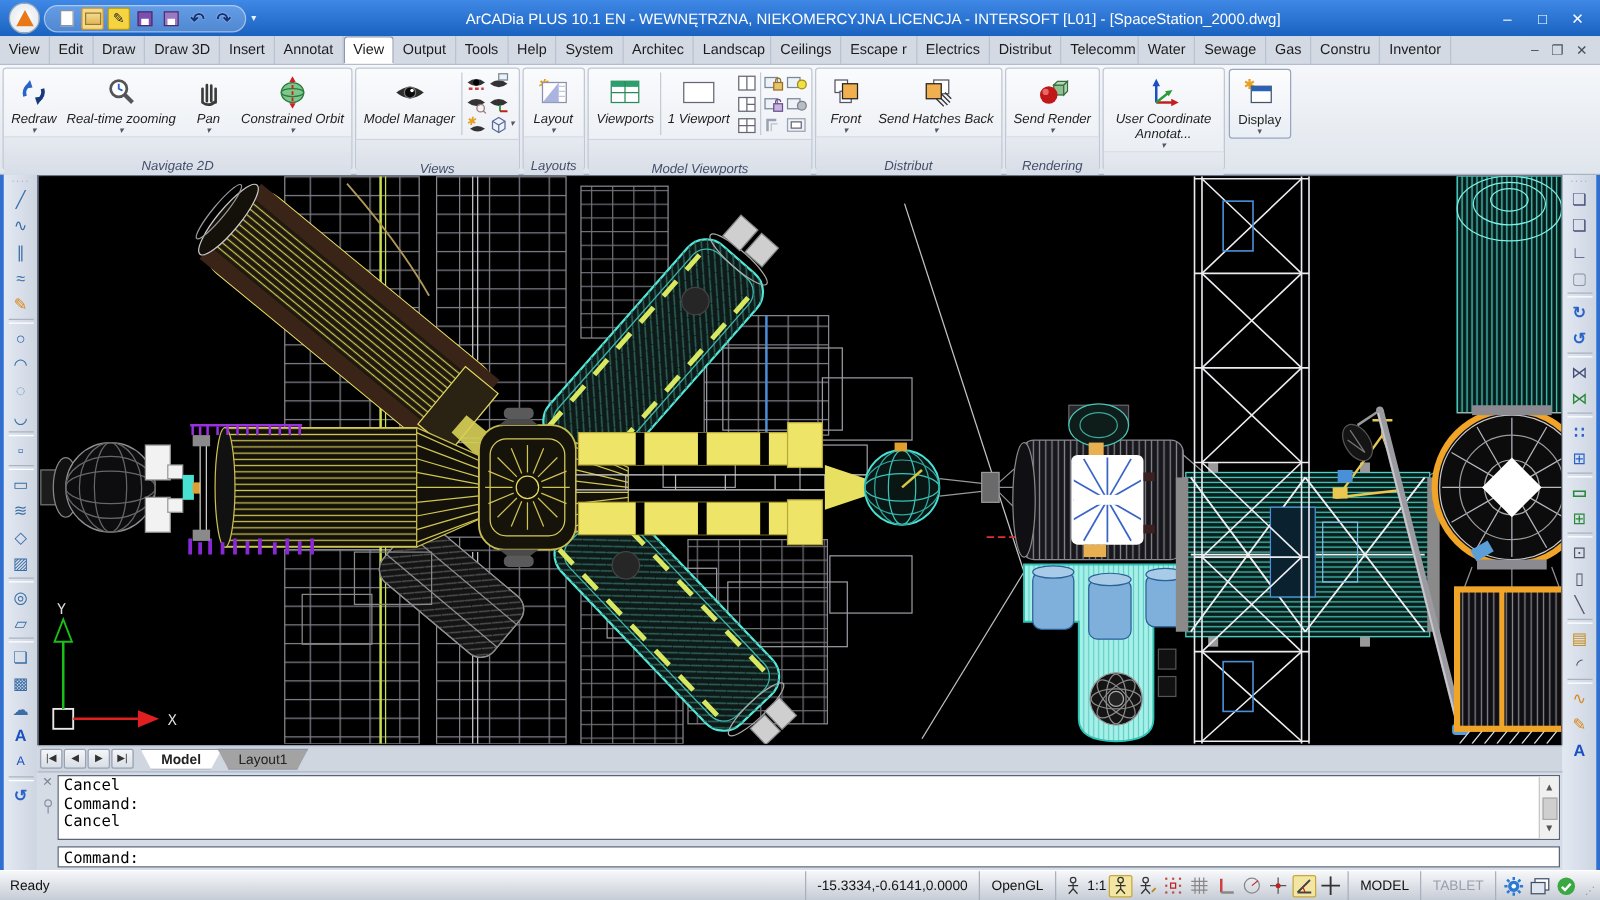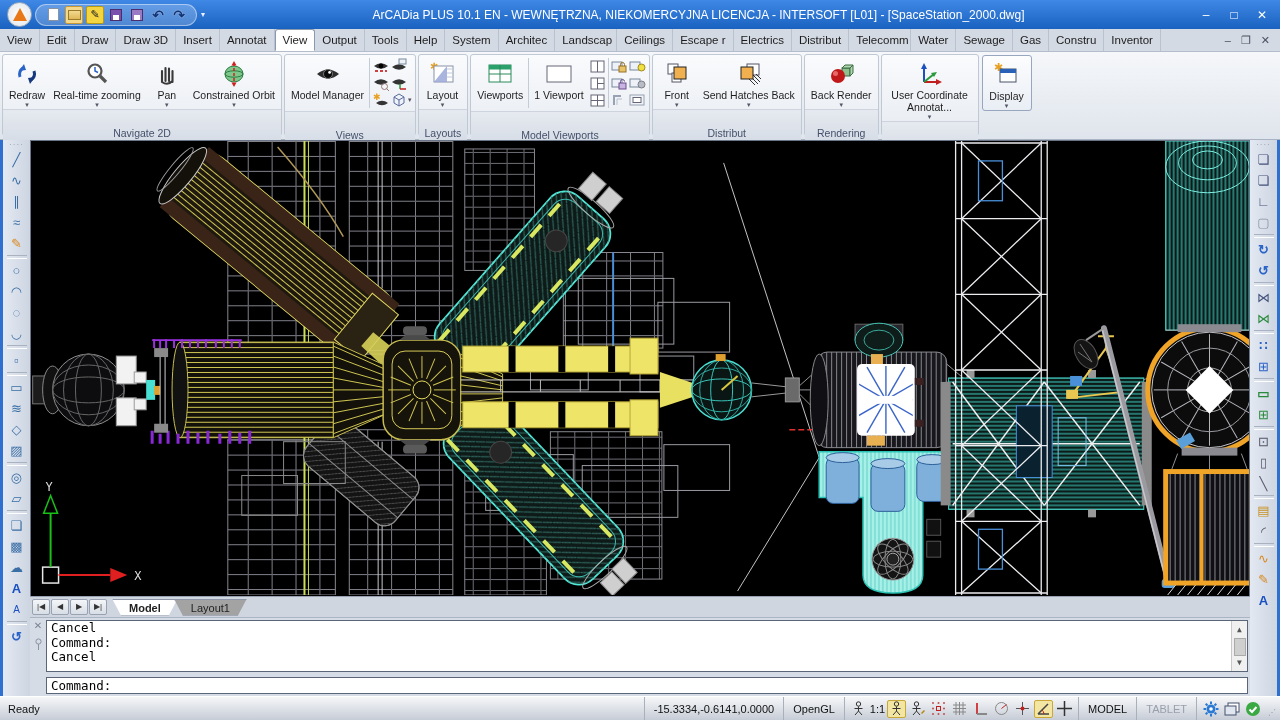--- a/index.html
+++ b/index.html
@@ -25,21 +25,21 @@
   .win-btn { width:28px; text-align:center; font-size:12px; }
 
   
   .tabrow { height:23px; background:#d4dae4; display:flex; align-items:stretch; flex:0 0 23px; border-bottom:1px solid #b4bdcb; }
   .tab { padding:0 7px; font-size:11.5px; color:#1c1c1c; display:flex; align-items:center; border-right:1px solid #b9c2cf; white-space:nowrap; overflow:hidden; max-width:62px; }
   .tab.active { background:#fff; border:1px solid #8a98b0; border-bottom:1px solid #fff; border-radius:3px 3px 0 0; }
   .doc-controls { margin-left:auto; display:flex; align-items:center; gap:10px; padding:0 10px; color:#46505e; font-size:11px; }
 
   
   .ribbon { height:88px; flex:0 0 88px; background:linear-gradient(#f5f7fa,#dfe5ec); border-bottom:1px solid #a9b3c2; display:flex; align-items:stretch; padding:1px 1px 2px; }
-  .rgroup { border:1px solid #c0c8d4; border-radius:3px; margin:1px; display:flex; flex-direction:column; background:linear-gradient(#fafbfd,#e7ebf1); }
+  .rgroup { border:1px solid #c0c8d4; border-radius:3px; margin:1px; display:flex; flex-direction:column; background:linear-gradient(#fafbfd,#e7ebf1);font-style:italic; }
   .rbody { flex:1; display:flex; align-items:stretch; padding:1px 2px; }
   .rlabel { height:15px; font-size:10.5px; color:#44506a; text-align:center; background:linear-gradient(#e6eaf0,#d6dce6); border-top:1px solid #cdd4de; line-height:14px; padding:16px 6px; border-radius:0 0 2px 2px; white-space:nowrap; }
   .bigbtn { display:flex; flex-direction:column; align-items:center; padding:2px 4px 0; font-size:10.5px; color:#1e1e1e; text-align:center; line-height:1.12; min-width:44px; }
   .bigbtn .bicon { height:32px; display:flex; align-items:center; justify-content:center; }
   .bigbtn .blabel { white-space:pre-line; }
   .darrow { font-size:7px; color:#556; line-height:6px; }
   .vsep { width:1px; background:#c4ccd8; margin:2px 1px; }
   .minicol { display:flex; flex-direction:column; justify-content:flex-start; gap:1px; padding:2px 1px; }
   .minirow { display:flex; gap:1px; align-items:center; }
   .mini { width:17px; height:16px; display:flex; align-items:center; justify-content:center; }
@@ -409,21 +409,21 @@
       <div class="rbody">
         <div class="bigbtn">
           <span class="bicon">
               <svg width="26" height="26" viewBox="0 0 26 26">
                 <rect x="14" y="7" width="8" height="8" fill="#90c090" stroke="#3a6a42"></rect>
                 <path d="M14 7l3-3h8l-3 3zM22 7l3-3v8l-3 3z" fill="#b0d8b0" stroke="#3a6a42"></path>
                 <circle cx="10" cy="15" r="7" fill="#c01818"></circle>
                 <circle cx="7.5" cy="12.5" r="2.5" fill="#e86868"></circle>
               </svg>
             </span>
-          <span class="blabel">Back Render</span>
+          <span class="blabel">Send Render</span>
             <span class="darrow">▾</span>
         </div>
       </div>
       <div class="rlabel">Rendering</div>
     </div>
 
     <div class="rgroup">
       <div class="rbody">
         <div class="bigbtn" style="max-width:92px">
           <span class="bicon">

